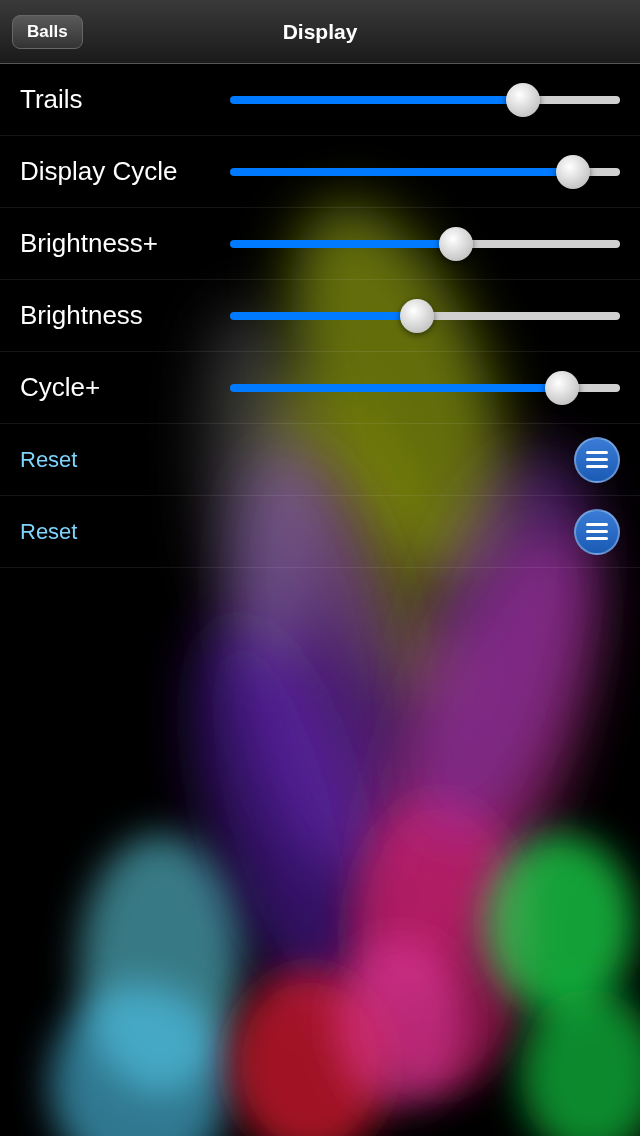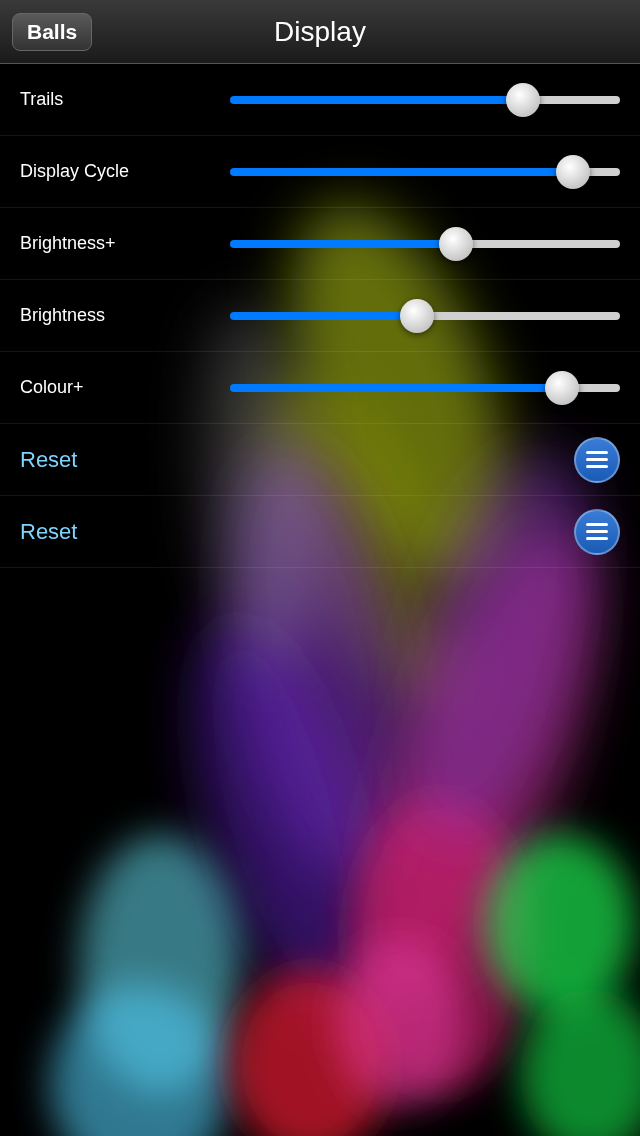--- a/index.html
+++ b/index.html
@@ -30,29 +30,29 @@
     .nav-back-btn {
       position: absolute;
       left: 12px;
       top: 50%;
       transform: translateY(-50%);
       background: linear-gradient(to bottom, #5a5a5a 0%, #333 100%);
       border: 1px solid #666;
       border-radius: 8px;
       padding: 6px 14px;
       color: #fff;
-      font-size: 21px;
+      font-size: 17px;
       font-weight: 600;
       cursor: pointer;
     }
 
     .nav-title {
       color: #fff;
-      font-size: 28px;
-      font-weight: normal;
+      font-size: 21px;
+      font-weight: bold;
     }
 
     
     .content-area {
       position: relative;
       width: 640px;
       height: 1072px;
       overflow: hidden;
     }
 
@@ -66,21 +66,21 @@
     .settings-row {
       height: 72px;
       display: flex;
       align-items: center;
       padding: 0 20px;
       border-bottom: 1px solid rgba(255,255,255,0.08);
     }
 
     .row-label {
       color: #fff;
-      font-size: 18px;
+      font-size: 26px;
       font-weight: 400;
       width: 210px;
       flex-shrink: 0;
     }
 
     .slider-container {
       flex: 1;
       display: flex;
       align-items: center;
       position: relative;
@@ -229,21 +229,21 @@
       </div>
       <div class="settings-row">
         <span class="row-label">Brightness</span>
         <div class="slider-container">
           <div class="slider-track" style="--fill: 48%;">
             <div class="slider-thumb" style="left: 48%;"></div>
           </div>
         </div>
       </div>
       <div class="settings-row">
-        <span class="row-label">Colour+</span>
+        <span class="row-label">Cycle+</span>
         <div class="slider-container">
           <div class="slider-track" style="--fill: 85%;">
             <div class="slider-thumb" style="left: 85%;"></div>
           </div>
         </div>
       </div>
       <div class="action-row">
         <span class="action-label">Reset</span>
         <div class="action-btn">
           <div class="lines-icon">

